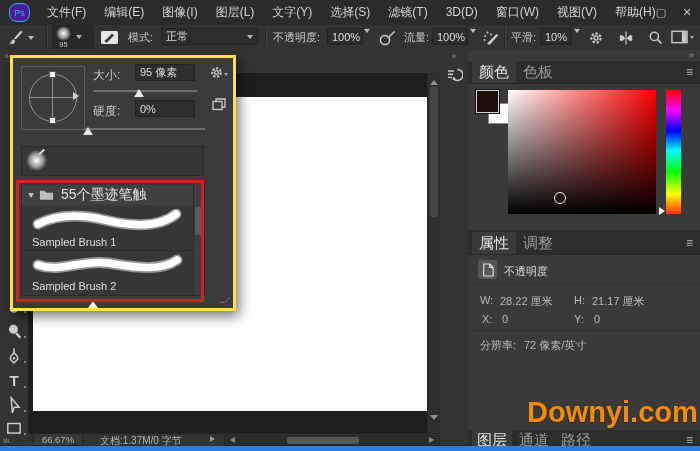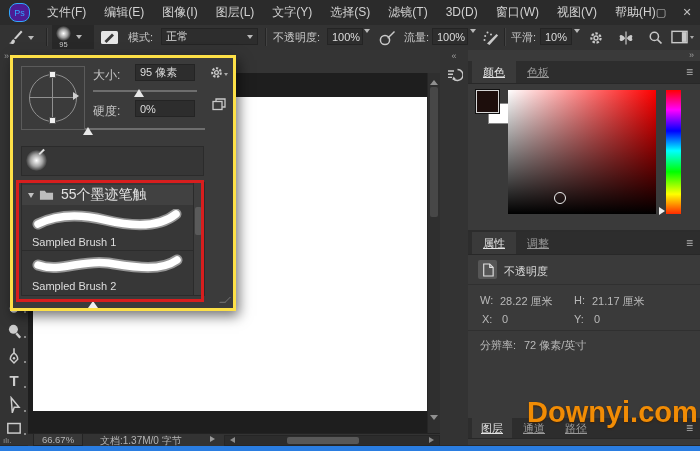--- a/index.html
+++ b/index.html
@@ -36,21 +36,21 @@
   .arr{width:0;height:0;border:4px solid transparent;}
   .statusbar{left:28px;top:433px;width:412px;height:12px;background:#333333;border-top:1px solid #232323;
              font-size:10px;color:#b5b5b5;}
   .hthumb{background:#585858;border-radius:2px;}
   
   .dockstrip{left:440px;top:50px;width:28px;height:395px;background:#333333;border-right:1px solid #242424;}
   
   .panels{left:468px;top:50px;width:232px;height:395px;background:#3a3a3a;}
   .tabbar{position:absolute;left:0;width:232px;background:#2d2d2d;border-bottom:1px solid #282828;}
   .tab{position:absolute;top:0;height:100%;display:flex;align-items:center;justify-content:center;
-       font-size:11px;color:#9a9a9a;text-decoration:underline;}
+       font-size:15px;color:#9a9a9a;}
   .tab.active{background:#3a3a3a;color:#e4e4e4;}
   .pmenu{position:absolute;right:8px;color:#b5b5b5;font-size:12px;letter-spacing:-1px;}
   .divider{position:absolute;left:0;width:232px;height:2px;background:#2c2c2c;}
   .plabel{font-size:11px;color:#b9b9b9;}
   
   .popup{left:10px;top:55px;width:220px;height:250px;background:#3b3b3b;border:3px solid #fde047;
          box-shadow:3px 5px 12px rgba(0,0,0,.55);z-index:40;}
   .anglebox{left:8px;top:8px;width:62px;height:62px;border:1px solid #5b5b5b;}
   .angcircle{position:absolute;left:7px;top:7px;width:46px;height:46px;border:1px solid #909090;border-radius:50%;}
   .angline-h{position:absolute;left:7px;top:30px;width:47px;height:1px;background:#909090;}
@@ -300,21 +300,21 @@
       <span class="abs plabel" style="left:124px;top:40px;">21.17 厘米</span>
       <span class="abs plabel" style="left:14px;top:59px;">X:</span>
       <span class="abs plabel" style="left:34px;top:59px;">0</span>
       <span class="abs plabel" style="left:106px;top:59px;">Y:</span>
       <span class="abs plabel" style="left:126px;top:59px;">0</span>
       <div class="divider" style="top:76px;height:1px;background:#303030;"></div>
       <span class="abs plabel" style="left:12px;top:84px;">分辨率:</span>
       <span class="abs plabel" style="left:56px;top:84px;">72 像素/英寸</span>
     </div>
 
-    <div class="tabbar" style="top:368px;height:20px;">
+    <div class="tabbar" style="top:380px;height:20px;">
       <div class="tab active" style="left:4px;width:40px;">图层</div>
       <div class="tab" style="left:46px;width:40px;">通道</div>
       <div class="tab" style="left:88px;width:40px;">路径</div>
       <div class="pmenu" style="top:3px;">≡</div>
     </div>
   </div>
 
   <div class="abs popup">
     <div class="abs anglebox">
       <div class="angcircle"></div>

